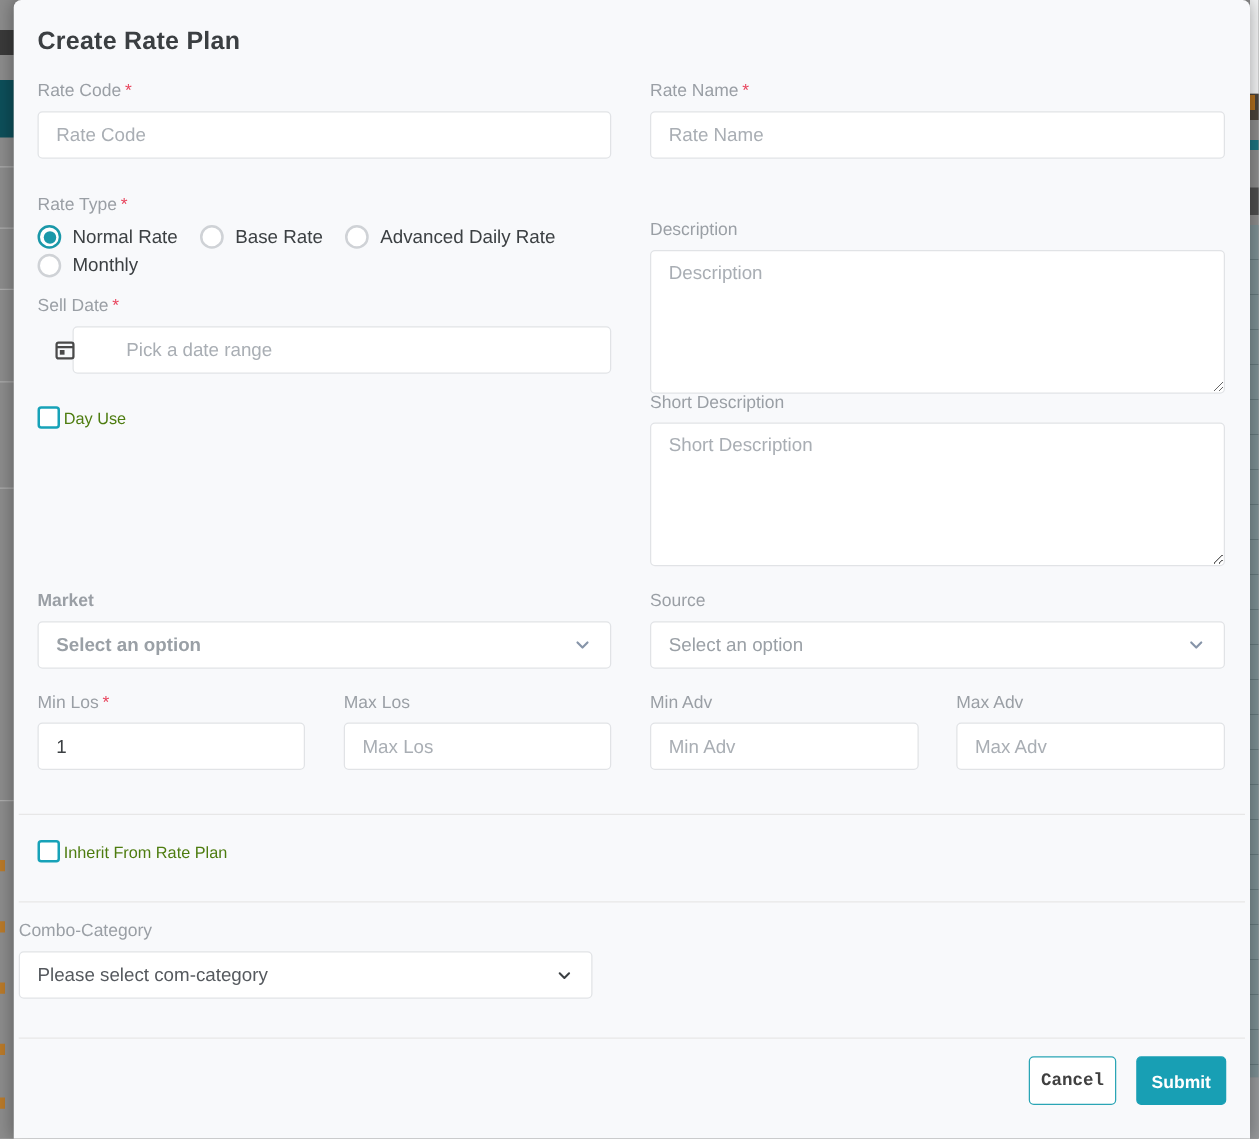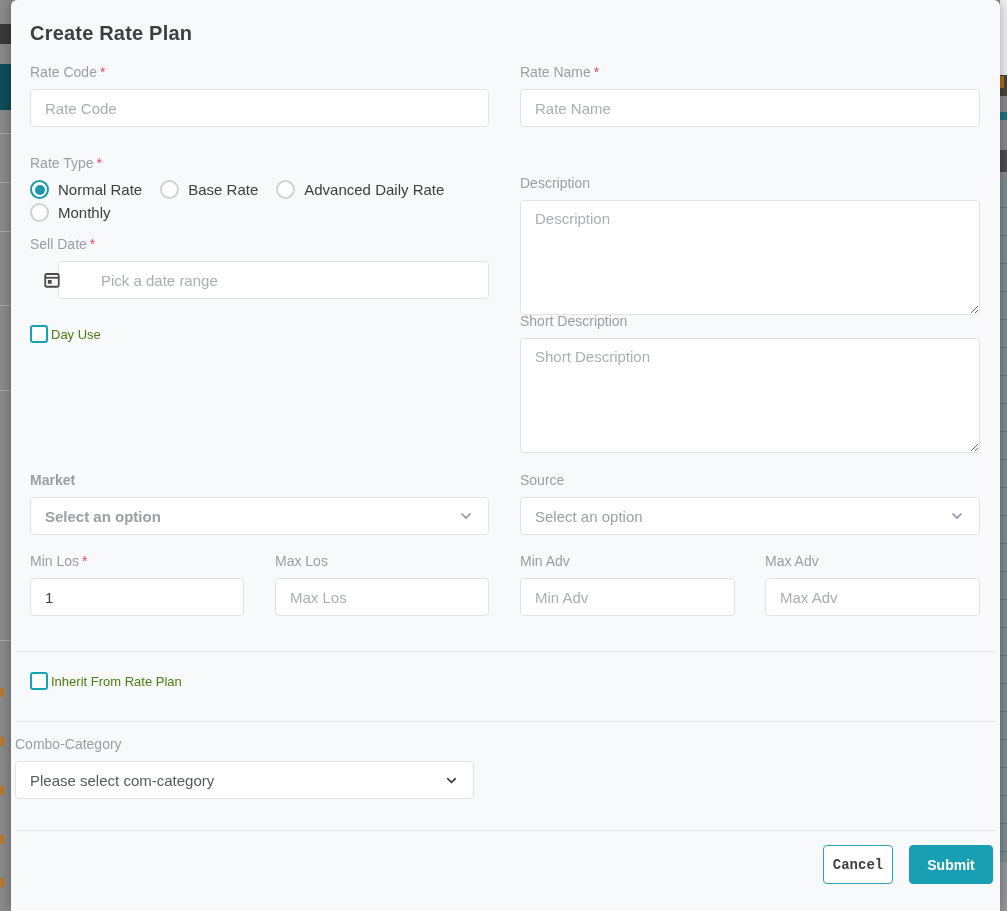--- a/index.html
+++ b/index.html
@@ -81,21 +81,21 @@
   .check .ctext{font-size:13px;color:#4d7c0f;}
   .divider{position:absolute;left:4px;right:4px;height:1px;background:#e7e7e7;}
   
   .btn{
     position:absolute;height:39px;border-radius:4px;font-size:14px;font-weight:700;
     display:flex;align-items:center;justify-content:center;cursor:pointer;
     box-sizing:border-box;font-family:"Liberation Sans","DejaVu Sans",sans-serif;
   }
   .btn-cancel{left:812px;top:845px;width:70px;background:#fff;
     border:1px solid #2aa5b5;color:#404040;font-family:Liberation Mono, monospace;}
-  .btn-submit{left:898px;top:845px;width:84px;background:#189fb4;
+  .btn-submit{left:898px;top:845px;width:72px;background:#189fb4;
     border:1px solid #189fb4;color:#fff;}
 
   
   .g-rate-code{left:19px;top:63px;width:459px;}
   .g-rate-name{left:509px;top:63px;width:460px;}
   .g-rate-type{left:19px;top:154px;width:459px;}
   .g-description{left:509px;top:154px;width:460px;margin-top:20px;}
   .g-sell-date{left:19px;top:235px;width:459px;}
   .g-day-use{left:19px;top:325px;}
   .g-short-desc{left:509px;top:312px;width:460px;}

